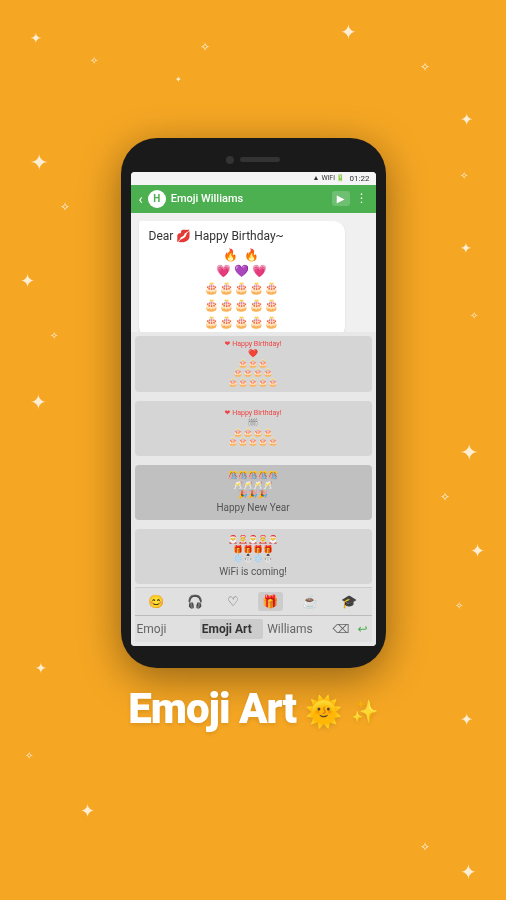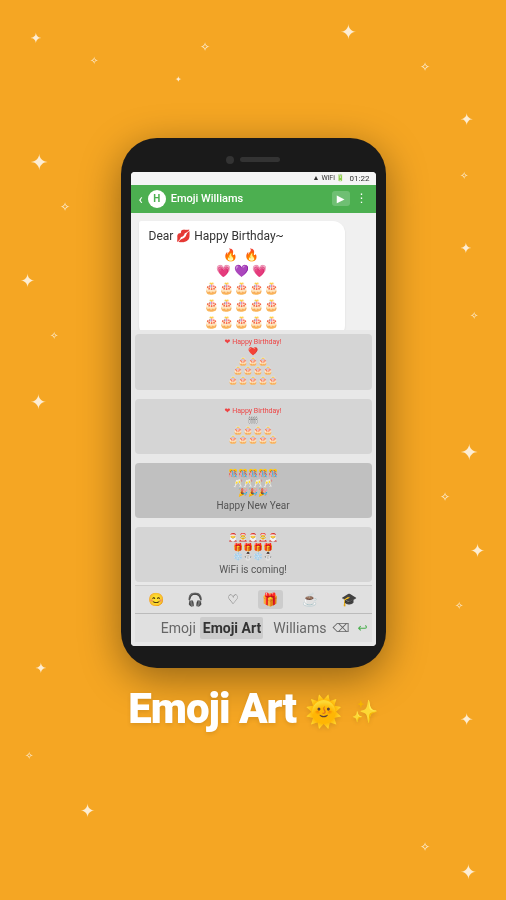--- a/index.html
+++ b/index.html
@@ -231,22 +231,22 @@
     .tab-bar {
       display: flex;
       align-items: center;
       background: #e0e0e0;
       border-top: 1px solid #bbb;
       padding: 2px 0;
     }
 
     .tab-item {
       flex: 1;
-      text-align: right;
-      font-size: 14px;
+      text-align: left;
+      font-size: 12px;
       color: #666;
       padding: 3px 2px;
     }
 
     .tab-item.active {
       color: #333;
       font-weight: bold;
       background: #ccc;
       border-radius: 2px;
       margin: 1px 2px;

